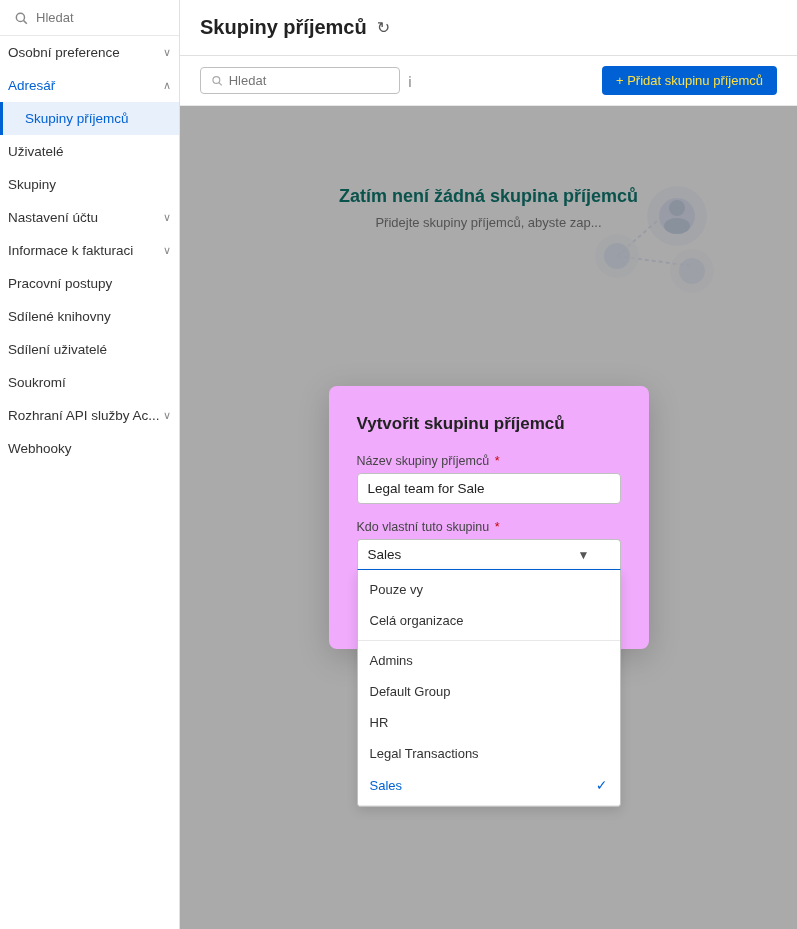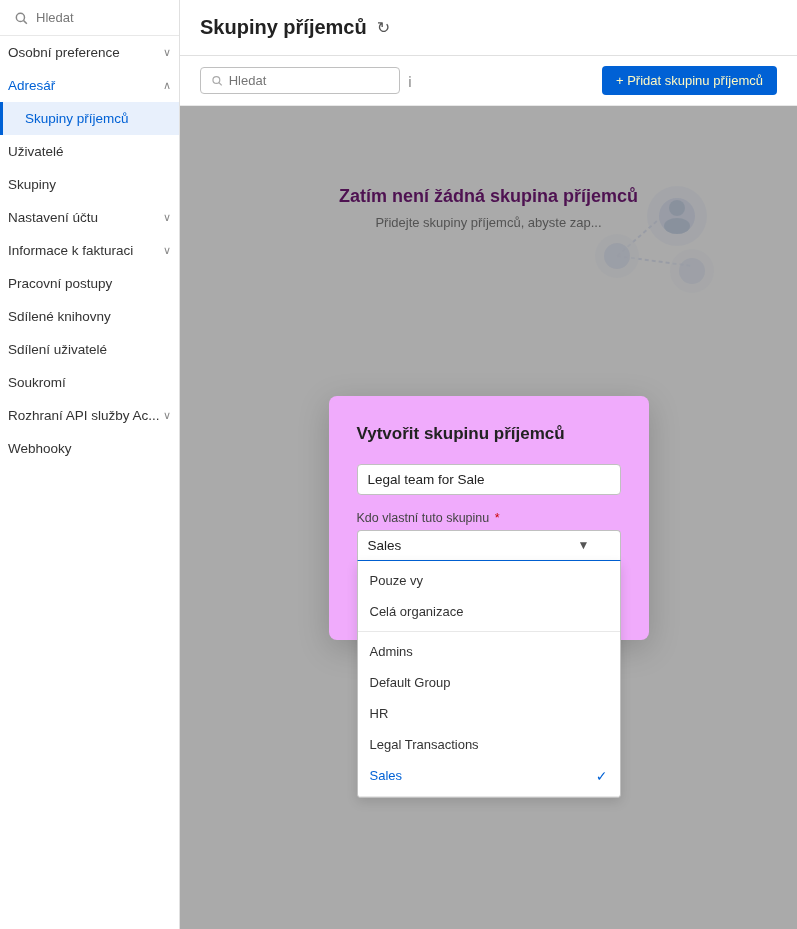--- a/index.html
+++ b/index.html
@@ -89,21 +89,21 @@
       border: none;
       outline: none;
       font-size: 13px;
       color: #999;
       width: 100%;
       background: transparent;
     }
     .info-icon { color: #888; cursor: pointer; font-size: 15px; }
     .add-btn {
       background: #0061d5;
-      color: #fef9c3;
+      color: #fde047;
       border: none;
       border-radius: 4px;
       padding: 7px 14px;
       font-size: 13px;
       cursor: pointer;
       display: flex;
       align-items: center;
       gap: 6px;
       font-weight: 500;
     }
@@ -123,21 +123,21 @@
     .empty-state {
       text-align: center;
       position: absolute;
       top: 80px;
       left: 50%;
       transform: translateX(-50%);
     }
     .empty-state h2 {
       font-size: 18px;
       font-weight: 600;
-      color: #701a75;
+      color: #0f766e;
       margin-bottom: 8px;
     }
     .empty-state p {
       font-size: 13px;
       color: #777;
     }
 
     
     .bg-graphic {
       position: absolute;
@@ -382,20 +382,23 @@
     <div class="empty-state">
       <h2>Zatím není žádná skupina příjemců</h2>
       <p>Přidejte skupiny příjemců, abyste zap...</p>
     </div>
 
     <div class="overlay">
       <div class="dialog">
         <div class="dialog-title">Vytvořit skupinu příjemců</div>
 
         <div class="form-group">
+          <label class="form-label">
+            <span>Název skupiny příjemců</span><span class="required"> *</span>
+          </label>
           <input class="form-input" type="text" value="Legal team for Sale" style="">
         </div>
 
         <div class="form-group">
           <label class="form-label">
             <span>Kdo vlastní tuto skupinu</span><span class="required"> *</span>
           </label>
           <div class="select-wrapper">
             <div class="select-display">
               <span>Sales</span>

